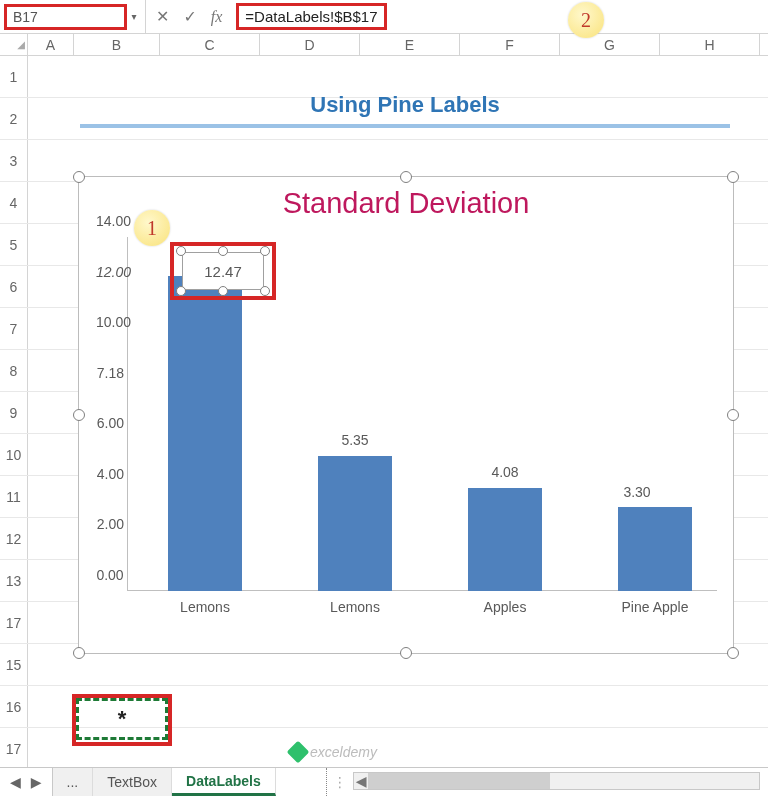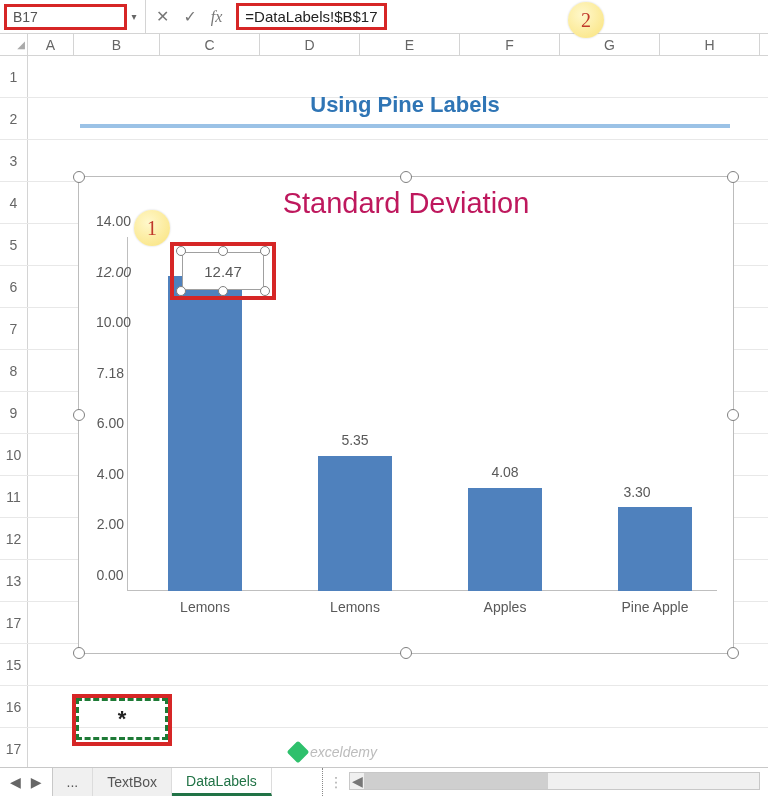--- a/index.html
+++ b/index.html
@@ -239,21 +239,21 @@
   .tab {
     padding: 0 14px;
     display: flex; align-items: center;
     border-right: 1px solid #dcdcdc;
     color: #555;
     cursor: pointer;
   }
   .tab.active {
     background: #fff;
     border-bottom: 3px solid #217346;
-    font-weight: 400;
+    font-weight: 700;
     color: #217346;
   }
   .tab.inactive { background: #f0f0f0; }
   .scroll-divider {
     border-left: 1px dotted #888;
     line-height: 29px;
     padding: 0 6px;
     color: #aaa;
   }
   .hscroll-track {

